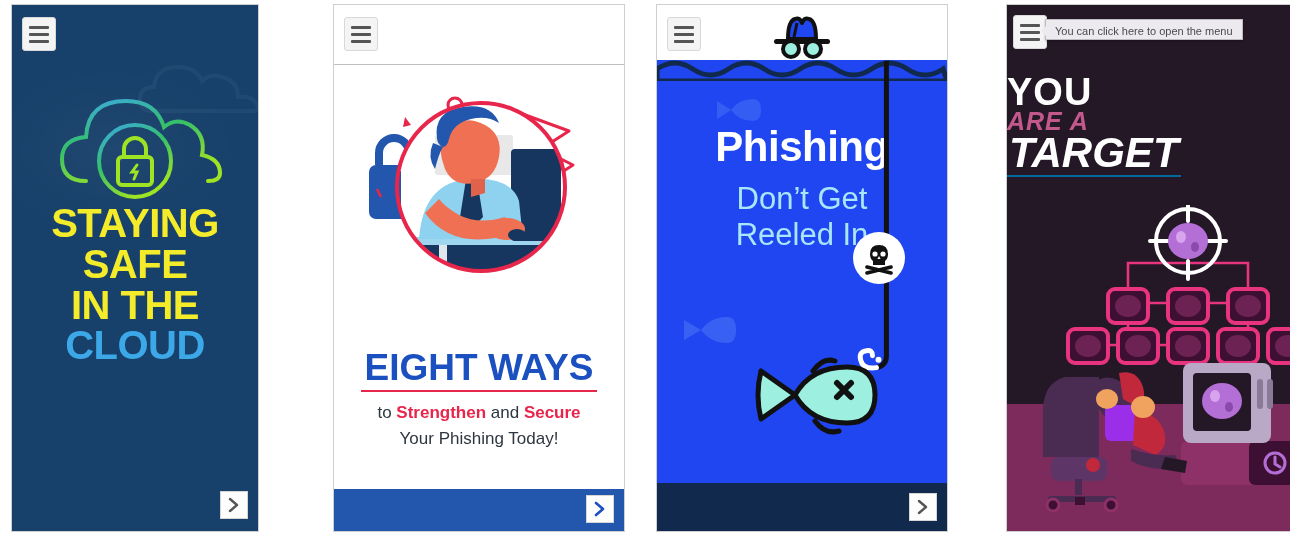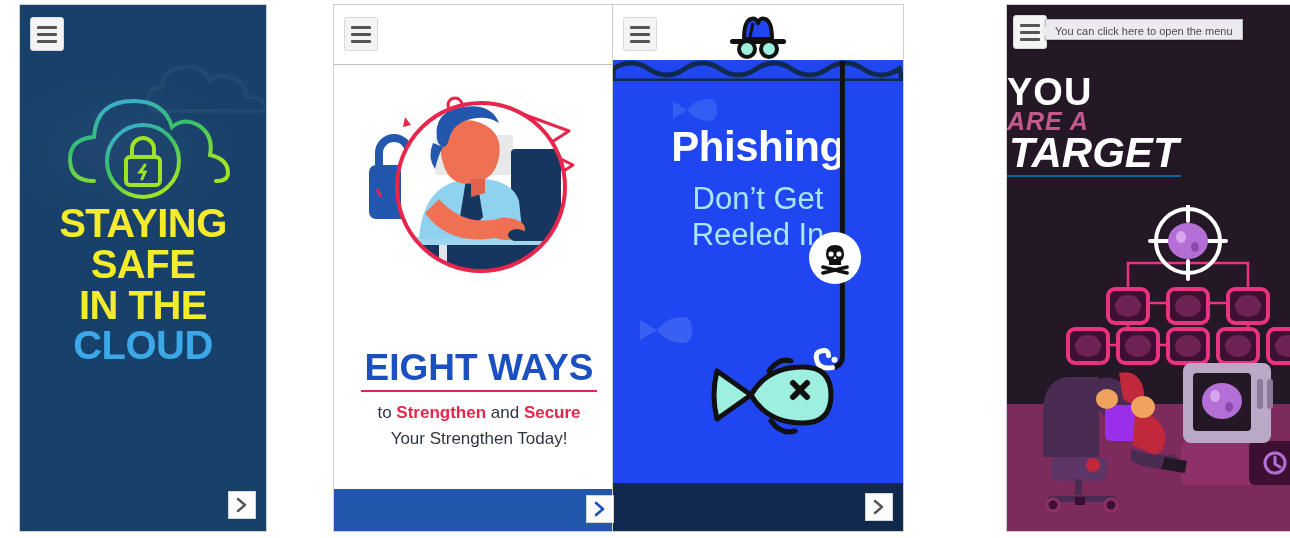--- a/index.html
+++ b/index.html
@@ -51,21 +51,21 @@
     width: 28px; height: 28px;
     background: #fdfdfd;
     border: 1px solid #d5d5d5;
     display: flex; align-items: center; justify-content: center;
     cursor: pointer;
   }
   .nextbtn svg { display: block; }
 
   
   #panel1 {
-    left: 19px; width: 248px;
+    left: 11px; width: 248px;
     background: #153f६5;
     background: #17406a;
   }
   #panel1 .bghaze {
     position: absolute; left: -30px; top: 60px;
     width: 260px; height: 170px;
     background: radial-gradient(ellipse at 50% 50%, rgba(255,255,255,.035), rgba(255,255,255,0) 70%);
   }
   
   .faintcloud {
@@ -140,21 +140,21 @@
   #p2-sub1 b { color: #e8254a; font-weight: 700; text-align: right; }
   #p2-sub2 {
     position: absolute; left: 0; right: 0; top: 364px;
     text-align: center;
     font-size: 17px;
     color: #2f3640;
   }
 
   
   #panel3 {
-    left: 612px; width: 292px;
+    left: 656px; width: 292px;
     background: #ffffff;
   }
   #p3-sky {
     position: absolute; left: 0; top: 0; width: 100%; height: 68px;
     background: #ffffff;
   }
   #p3-water {
     position: absolute; left: 0; top: 55px; width: 100%; bottom: 48px;
     background: #1f46f0;
   }
@@ -352,21 +352,21 @@
           <path d="M74 56 q-6 14 2 26 q4 -16 8 -22z" fill="#2257ad"></path>
 
           <path d="M112 92 l14 0 l0 14 l-14 4z" fill="#e0624a"></path>
         </g>
         <circle cx="122" cy="100" r="84" fill="none" stroke="#e8254a" stroke-width="4"></circle>
       </svg>
 
       <div id="p2-headline">EIGHT WAYS</div>
       <div id="p2-rule"></div>
       <div id="p2-sub1"><span>to </span><b>Strengthen</b><span> and </span><b>Secure</b></div>
-      <div id="p2-sub2">Your Strengthen Today!</div>
+      <div id="p2-sub2">Your Phishing Today!</div>
     </div>
 
     <div id="p2-footer"></div>
 
     <button class="nextbtn" style="right:10px; bottom:8px;">
       <svg width="14" height="16" viewBox="0 0 14 16">
         <path d="M3 2 L10 8 L3 14" fill="none" stroke="#1b50c0" stroke-width="2.6" stroke-linecap="round" stroke-linejoin="round"></path>
       </svg>
     </button>
   </div>

